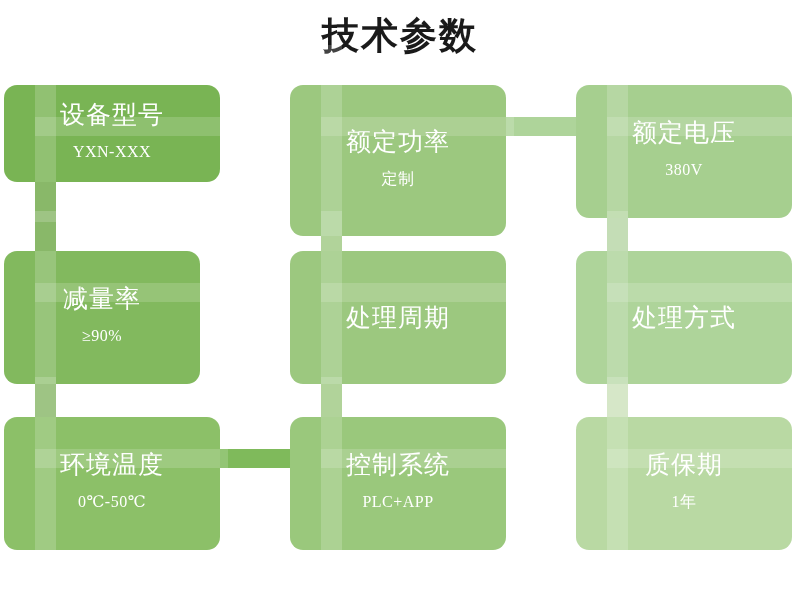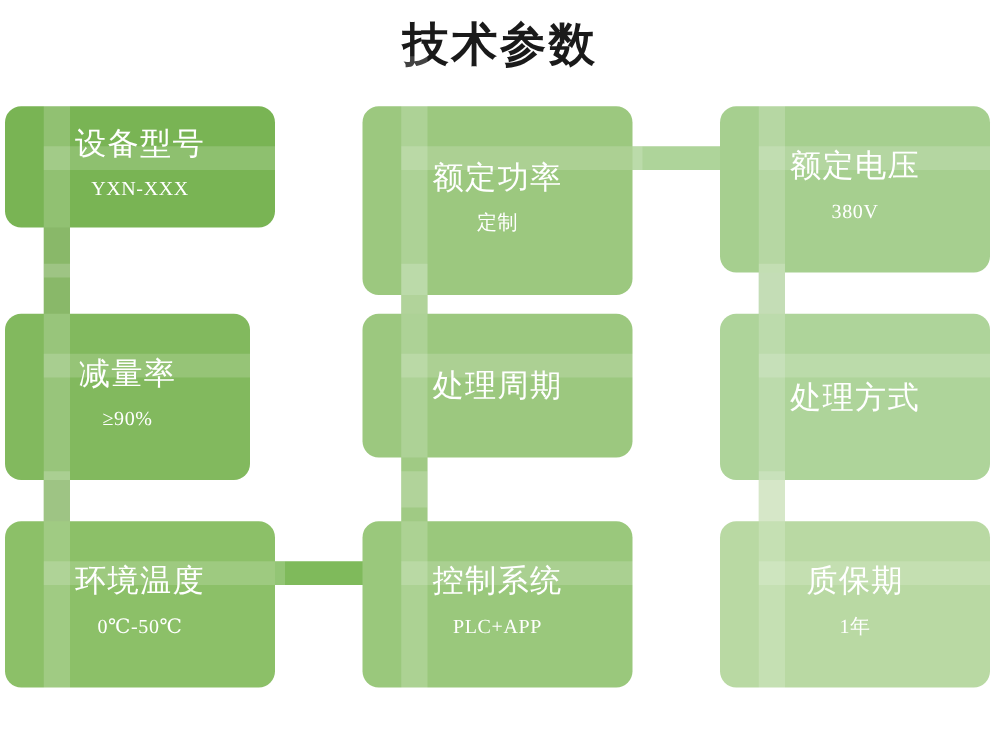--- a/index.html
+++ b/index.html
@@ -106,21 +106,21 @@
       </div>
       <div class="card" style="left: 4px; top: 251px; width: 196px; height: 133px;">
         <div class="inner" style="background: rgb(130, 185, 94);"></div>
         <div class="stripe" style="left: 31px;"></div>
         <div class="ledge" style="left: 31px;"></div>
         <div class="txt">
           <div class="t1">减量率</div>
           <div class="t2">≥90%</div>
         </div>
       </div>
-      <div class="card" style="left: 290px; top: 251px; width: 216px; height: 115px;">
+      <div class="card" style="left: 290px; top: 251px; width: 216px; height: 133px;">
         <div class="inner" style="background: rgb(156, 200, 127);"></div>
         <div class="stripe" style="left: 31px;"></div>
         <div class="ledge" style="left: 31px;"></div>
         <div class="txt">
           <div class="t1">处理周期</div>
         </div>
       </div>
       <div class="card" style="left: 576px; top: 251px; width: 216px; height: 133px;">
         <div class="inner" style="background: rgb(174, 212, 154);"></div>
         <div class="stripe" style="left: 31px;"></div>

